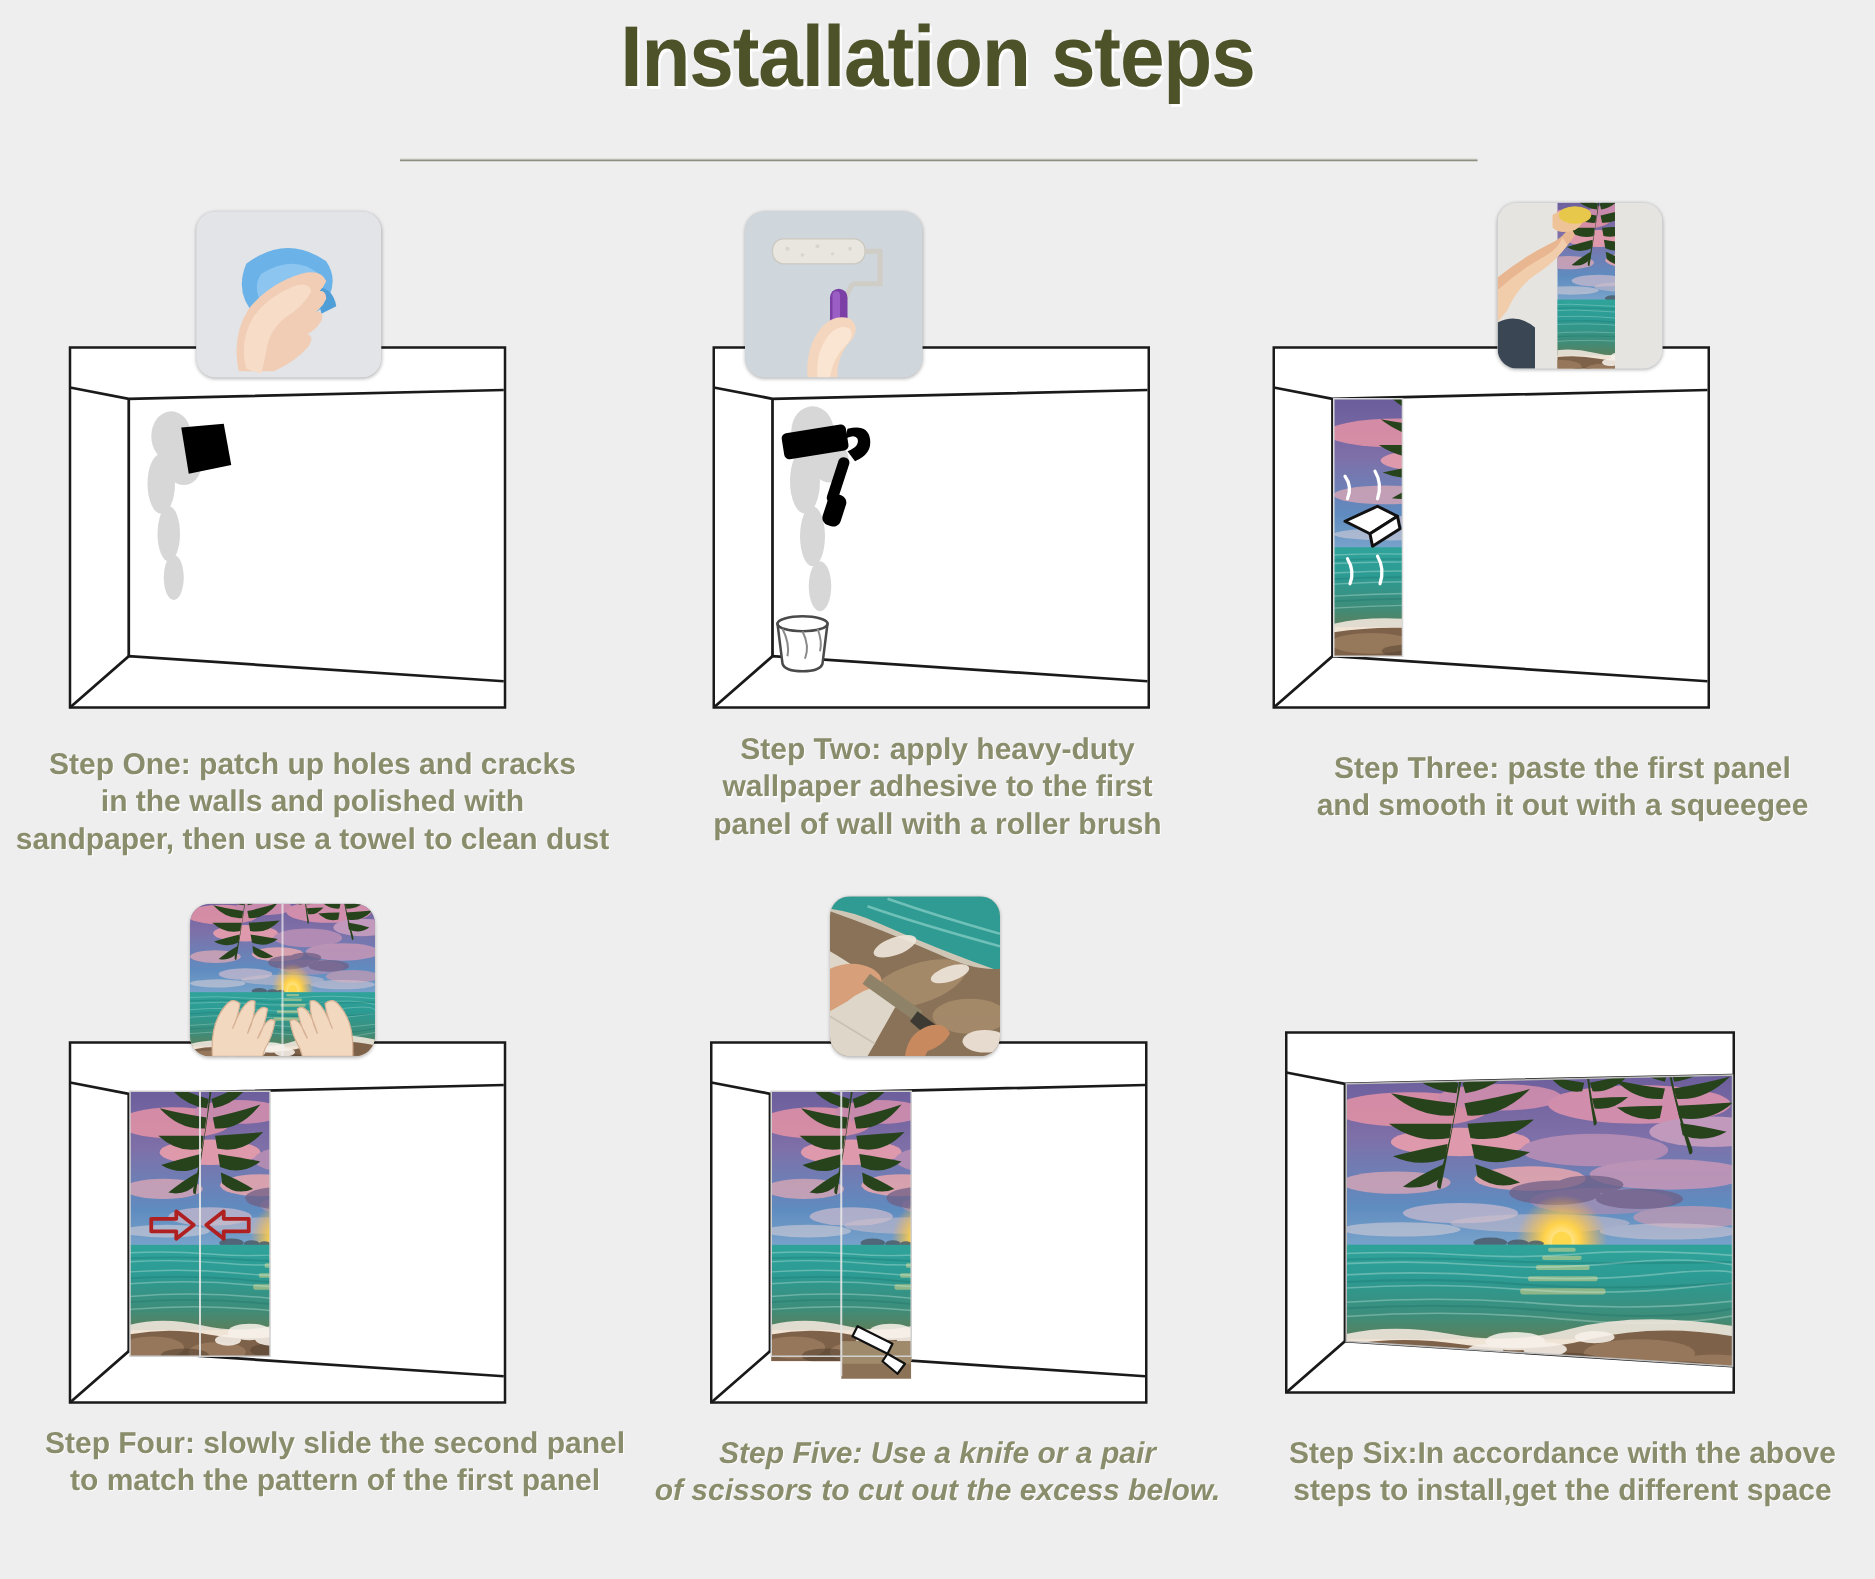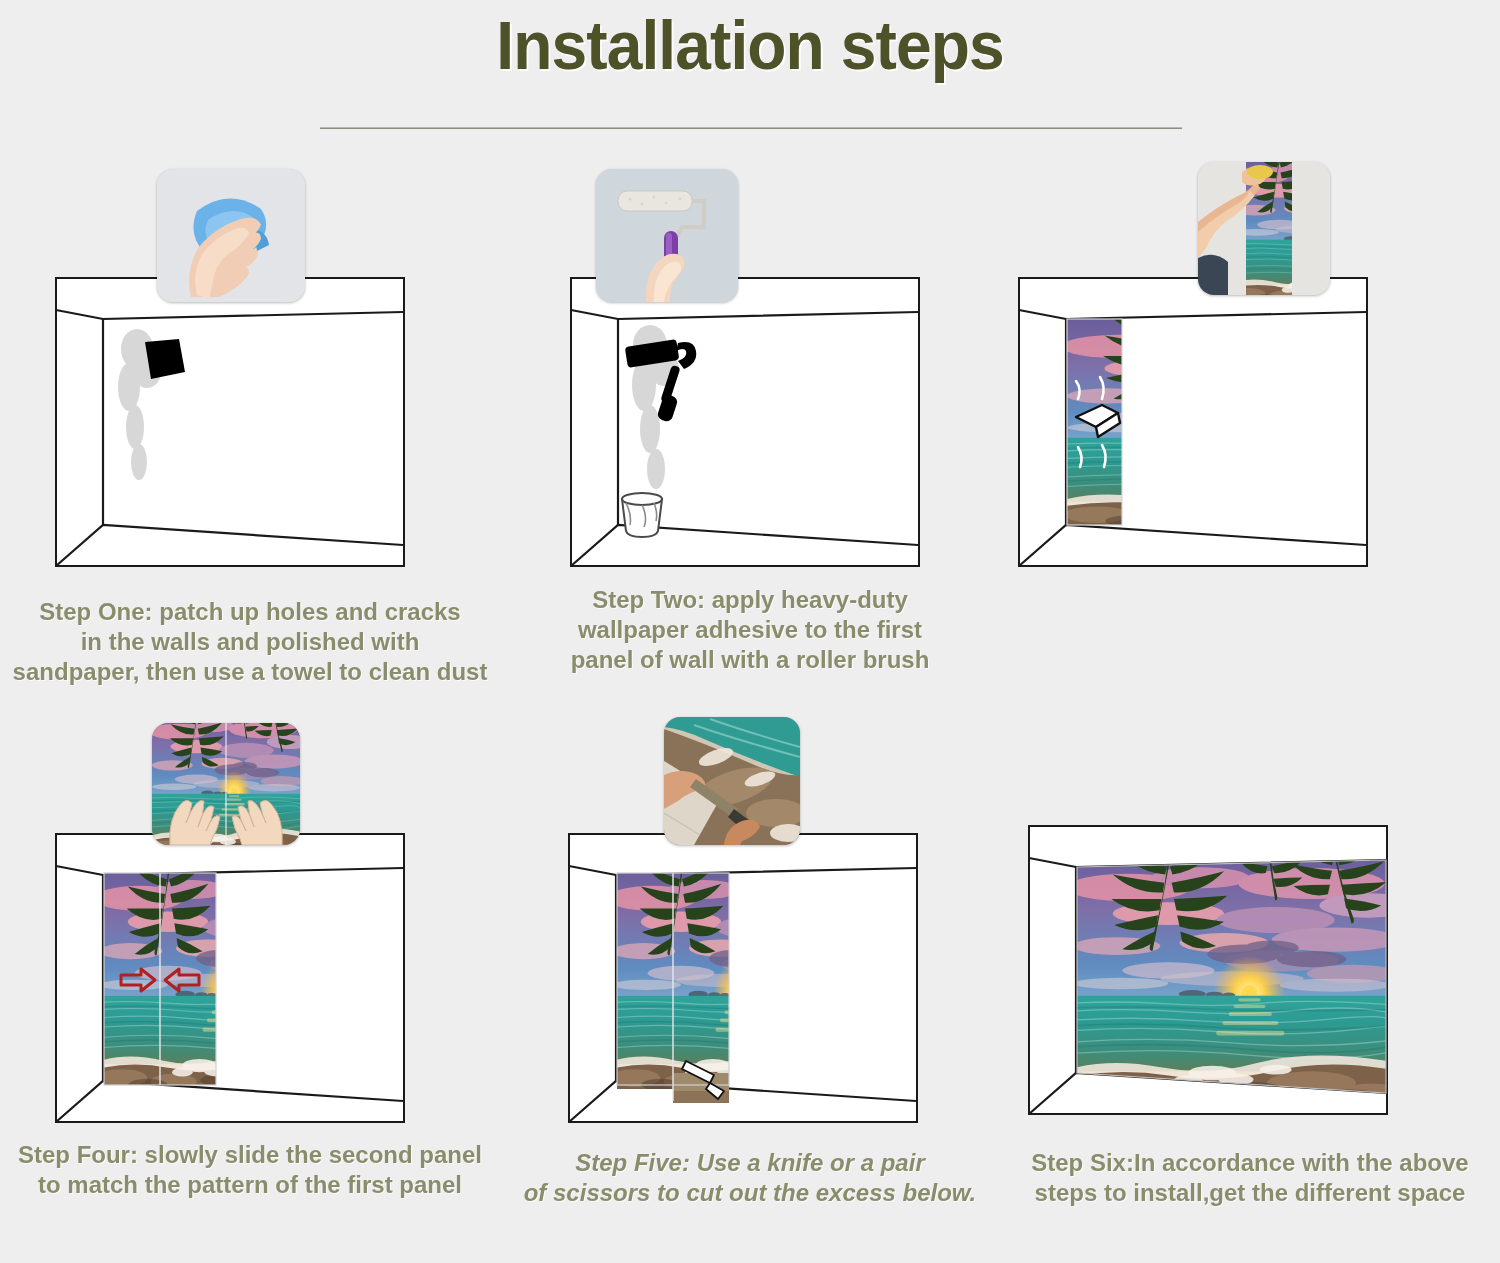--- a/index.html
+++ b/index.html
@@ -365,20 +365,22 @@
 
             <path d="M0 60 Q 20 44 40 34 Q 54 28 58 18 L 62 26 Q 52 42 34 52 Q 18 62 8 82 L 0 92 Z" fill="#e8b690"></path>
             <path d="M0 70 Q 18 54 36 44 Q 48 38 52 28 L 56 34 Q 46 48 30 58 Q 16 68 8 86 L 0 96 Z" fill="#f2cdab"></path>
 
             <path d="M44 10 Q 56 2 66 8 Q 72 16 62 22 Q 50 26 44 20 Z" fill="#eec397"></path>
             <ellipse cx="62" cy="10" rx="13" ry="7" fill="#e8c84a"></ellipse>
 
             <path d="M0 96 Q 16 88 30 100 L 30 133 L 0 133 Z" fill="#3b4654"></path>
           </svg>
         </div>
+        <div class="caption" style="top:450px;">Step Three: paste the first panel
+and smooth it out with a squeegee</div>
       </div>
     </div>
 
     <div class="row">
 
       <div class="cell">
         <div class="room" style="left:55px;top:128px;">
           <svg width="350" height="290" viewBox="0 0 350 290">
             <rect x="1" y="1" width="348" height="288" fill="#ffffff" stroke="#1a1a1a" stroke-width="2"></rect>
             <polyline points="1,33 48,42 348,35" fill="none" stroke="#1a1a1a" stroke-width="2.2"></polyline>
@@ -405,21 +407,21 @@
           <svg width="148" height="122" viewBox="0 0 148 122">
             <use href="#beach-mural" x="0" y="-10" width="148" height="140"></use>
             <line x1="74" y1="0" x2="74" y2="122" stroke="#f0f0f0" stroke-width="1.6" opacity="0.7"></line>
 
             <g fill="#f3d8c0" stroke="#d6b295" stroke-width="1">
               <path d="M18 122 Q 16 96 28 82 Q 34 74 40 80 Q 38 92 34 100 Q 44 74 52 78 Q 52 92 46 104 Q 54 78 62 84 Q 60 98 54 108 Q 62 88 68 94 Q 66 106 60 116 L 58 122 Z"></path>
               <path d="M130 122 Q 132 96 120 82 Q 114 74 108 80 Q 110 92 114 100 Q 104 74 96 78 Q 96 92 102 104 Q 94 78 86 84 Q 88 98 94 108 Q 86 88 80 94 Q 82 106 88 116 L 90 122 Z"></path>
             </g>
           </svg>
         </div>
-        <div class="caption" style="top:435px;">Step Four: slowly slide the second panel
+        <div class="caption" style="top:435px;padding-left:18px;">Step Four: slowly slide the second panel
 to match the pattern of the first panel</div>
       </div>
 
       <div class="cell">
         <div class="room" style="left:68px;top:128px;">
           <svg width="350" height="300" viewBox="0 0 350 300">
             <rect x="1" y="1" width="348" height="288" fill="#ffffff" stroke="#1a1a1a" stroke-width="2"></rect>
             <polyline points="1,33 48,42 348,35" fill="none" stroke="#1a1a1a" stroke-width="2.2"></polyline>
             <polyline points="1,289 48,248 348,268" fill="none" stroke="#1a1a1a" stroke-width="2.2"></polyline>
             <line x1="48" y1="42" x2="48" y2="248" stroke="#1a1a1a" stroke-width="2.2"></line>

